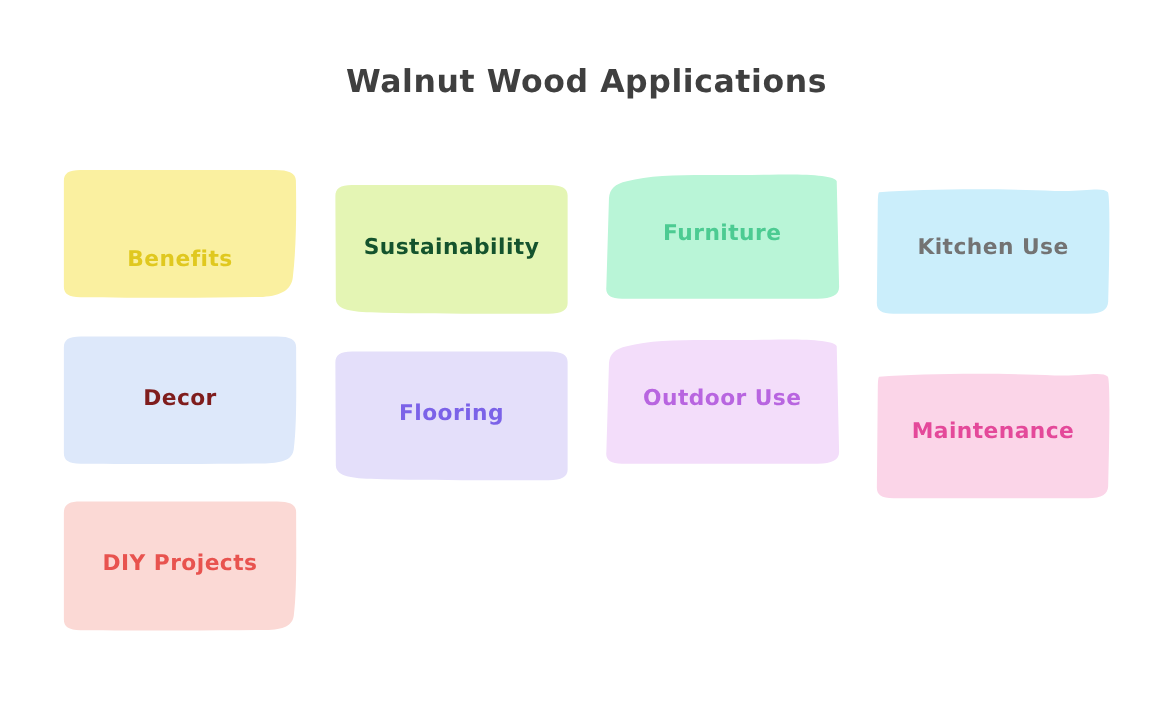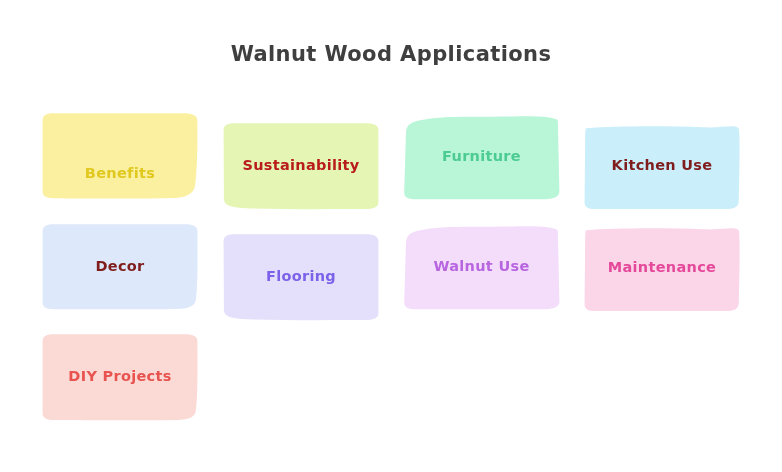--- a/index.html
+++ b/index.html
@@ -76,53 +76,53 @@
       <div class="card" style="left: 41px; top: 112px; width: 158px; height: 87px;">
         <svg class="card-shape" viewBox="0 0 100 100" preserveAspectRatio="none">
           <path d="M 8,1.5 L 90,1.5 C 96,1.5 98.8,4 98.9,9.5 C 99.2,36 99,62 97.6,84 C 97,93 93,98 85,98.8 C 60,99.8 30,99.4 8,99 C 3,99 1,96.4 1,91 L 1,10 C 1,4 3,1.5 8,1.5 Z" fill="#faf0a0"></path>
         </svg>
         <span class="card-label" style="color: rgb(224, 200, 31); margin-top: 36px;">Benefits</span>
       </div>
       <div class="card" style="left: 222px; top: 122px; width: 158px; height: 88px;">
         <svg class="card-shape" viewBox="0 0 100 100" preserveAspectRatio="none">
           <path d="M 8,1.5 L 91,1.5 C 96.5,1.5 99,4 99,9.5 L 99,91 C 99,96.5 96.5,99 91,99 C 66,99 38,99.5 16,98 C 6,97.3 1.5,95 1.2,88 L 1,10 C 1,4 3,1.5 8,1.5 Z" fill="#e4f5b4"></path>
         </svg>
-        <span class="card-label" style="color: #b91c1c;">Sustainability</span>
+        <span class="card-label" style="color: #14532d;">Sustainability</span>
       </div>
       <div class="card" style="left: 402px; top: 113px; width: 159px; height: 87px;">
         <svg class="card-shape" viewBox="0 0 100 100" preserveAspectRatio="none">
           <path d="M 10,9 C 24,2 46,5 70,4 C 86,3.4 97,4.6 98,9 L 99,90 C 99,96 96,99 90,99 L 8,99 C 3,99 1,96 1.4,90 L 2.5,22 C 2.8,15 5,11 10,9 Z" fill="#b9f5d7"></path>
         </svg>
         <span class="card-label" style="color: rgb(76, 203, 146);">Furniture</span>
       </div>
       <div class="card" style="left: 583px; top: 122px; width: 158px; height: 88px;">
         <svg class="card-shape" viewBox="0 0 100 100" preserveAspectRatio="none">
           <path d="M 2,7 C 20,4.5 52,4 76,6 C 88,7 96,2.5 98.5,7 C 99.6,12 99,60 98.6,90 C 98.4,96 96,99 90,99 L 8,99 C 2.5,99 0.8,96 1,90 L 1.4,14 C 1.5,9.5 1.6,7.4 2,7 Z" fill="#cbeefb"></path>
         </svg>
-        <span class="card-label" style="color: #7f1d1d;">Kitchen Use</span>
+        <span class="card-label" style="color: #737373;">Kitchen Use</span>
       </div>
       <div class="card" style="left: 41px; top: 223px; width: 158px; height: 87px;">
         <svg class="card-shape" viewBox="0 0 100 100" preserveAspectRatio="none">
           <path d="M 8,1.5 L 91,1.5 C 96.5,1.5 99,4 99,9.5 C 99,38 99.4,68 98,88 C 97.4,95.5 94,98.5 86,98.8 C 62,99.6 30,99.2 8,99 C 3,99 1,96.4 1,91 L 1,10 C 1,4 3,1.5 8,1.5 Z" fill="#dde8fa"></path>
         </svg>
         <span class="card-label" style="color: #7f1d1d;">Decor</span>
       </div>
       <div class="card" style="left: 222px; top: 233px; width: 158px; height: 88px; justify-content: center;">
         <svg class="card-shape" viewBox="0 0 100 100" preserveAspectRatio="none">
           <path d="M 8,1.5 L 91,1.5 C 96.5,1.5 99,4 99,9.5 L 99,91 C 99,96.5 96.5,99 91,99 C 66,99 38,99.5 16,98 C 6,97.3 1.5,95 1.2,88 L 1,10 C 1,4 3,1.5 8,1.5 Z" fill="#e4dffa"></path>
         </svg>
         <span class="card-label" style="color: rgb(123, 98, 232);">Flooring</span>
       </div>
       <div class="card" style="left: 402px; top: 223px; width: 159px; height: 87px;">
         <svg class="card-shape" viewBox="0 0 100 100" preserveAspectRatio="none">
           <path d="M 10,9 C 24,2 46,5 70,4 C 86,3.4 97,4.6 98,9 L 99,90 C 99,96 96,99 90,99 L 8,99 C 3,99 1,96 1.4,90 L 2.5,22 C 2.8,15 5,11 10,9 Z" fill="#f3ddfa"></path>
         </svg>
-        <span class="card-label" style="color: rgb(184, 101, 224);">Walnut Use</span>
+        <span class="card-label" style="color: rgb(184, 101, 224);">Outdoor Use</span>
       </div>
-      <div class="card" style="left: 583px; top: 224px; width: 158px; height: 88px;">
+      <div class="card" style="left: 583px; top: 245px; width: 158px; height: 88px;">
         <svg class="card-shape" viewBox="0 0 100 100" preserveAspectRatio="none">
           <path d="M 2,7 C 20,4.5 52,4 76,6 C 88,7 96,2.5 98.5,7 C 99.6,12 99,60 98.6,90 C 98.4,96 96,99 90,99 L 8,99 C 2.5,99 0.8,96 1,90 L 1.4,14 C 1.5,9.5 1.6,7.4 2,7 Z" fill="#fbd5e8"></path>
         </svg>
         <span class="card-label" style="color: rgb(228, 73, 154);">Maintenance</span>
       </div>
       <div class="card" style="left: 41px; top: 333px; width: 158px; height: 88px;">
         <svg class="card-shape" viewBox="0 0 100 100" preserveAspectRatio="none">
           <path d="M 8,1.5 L 91,1.5 C 96.5,1.5 99,4 99,9.5 C 99,38 99.4,68 98,88 C 97.4,95.5 94,98.5 86,98.8 C 62,99.6 30,99.2 8,99 C 3,99 1,96.4 1,91 L 1,10 C 1,4 3,1.5 8,1.5 Z" fill="#fbd9d5"></path>
         </svg>
         <span class="card-label" style="color: rgb(232, 83, 79);">DIY Projects</span>

